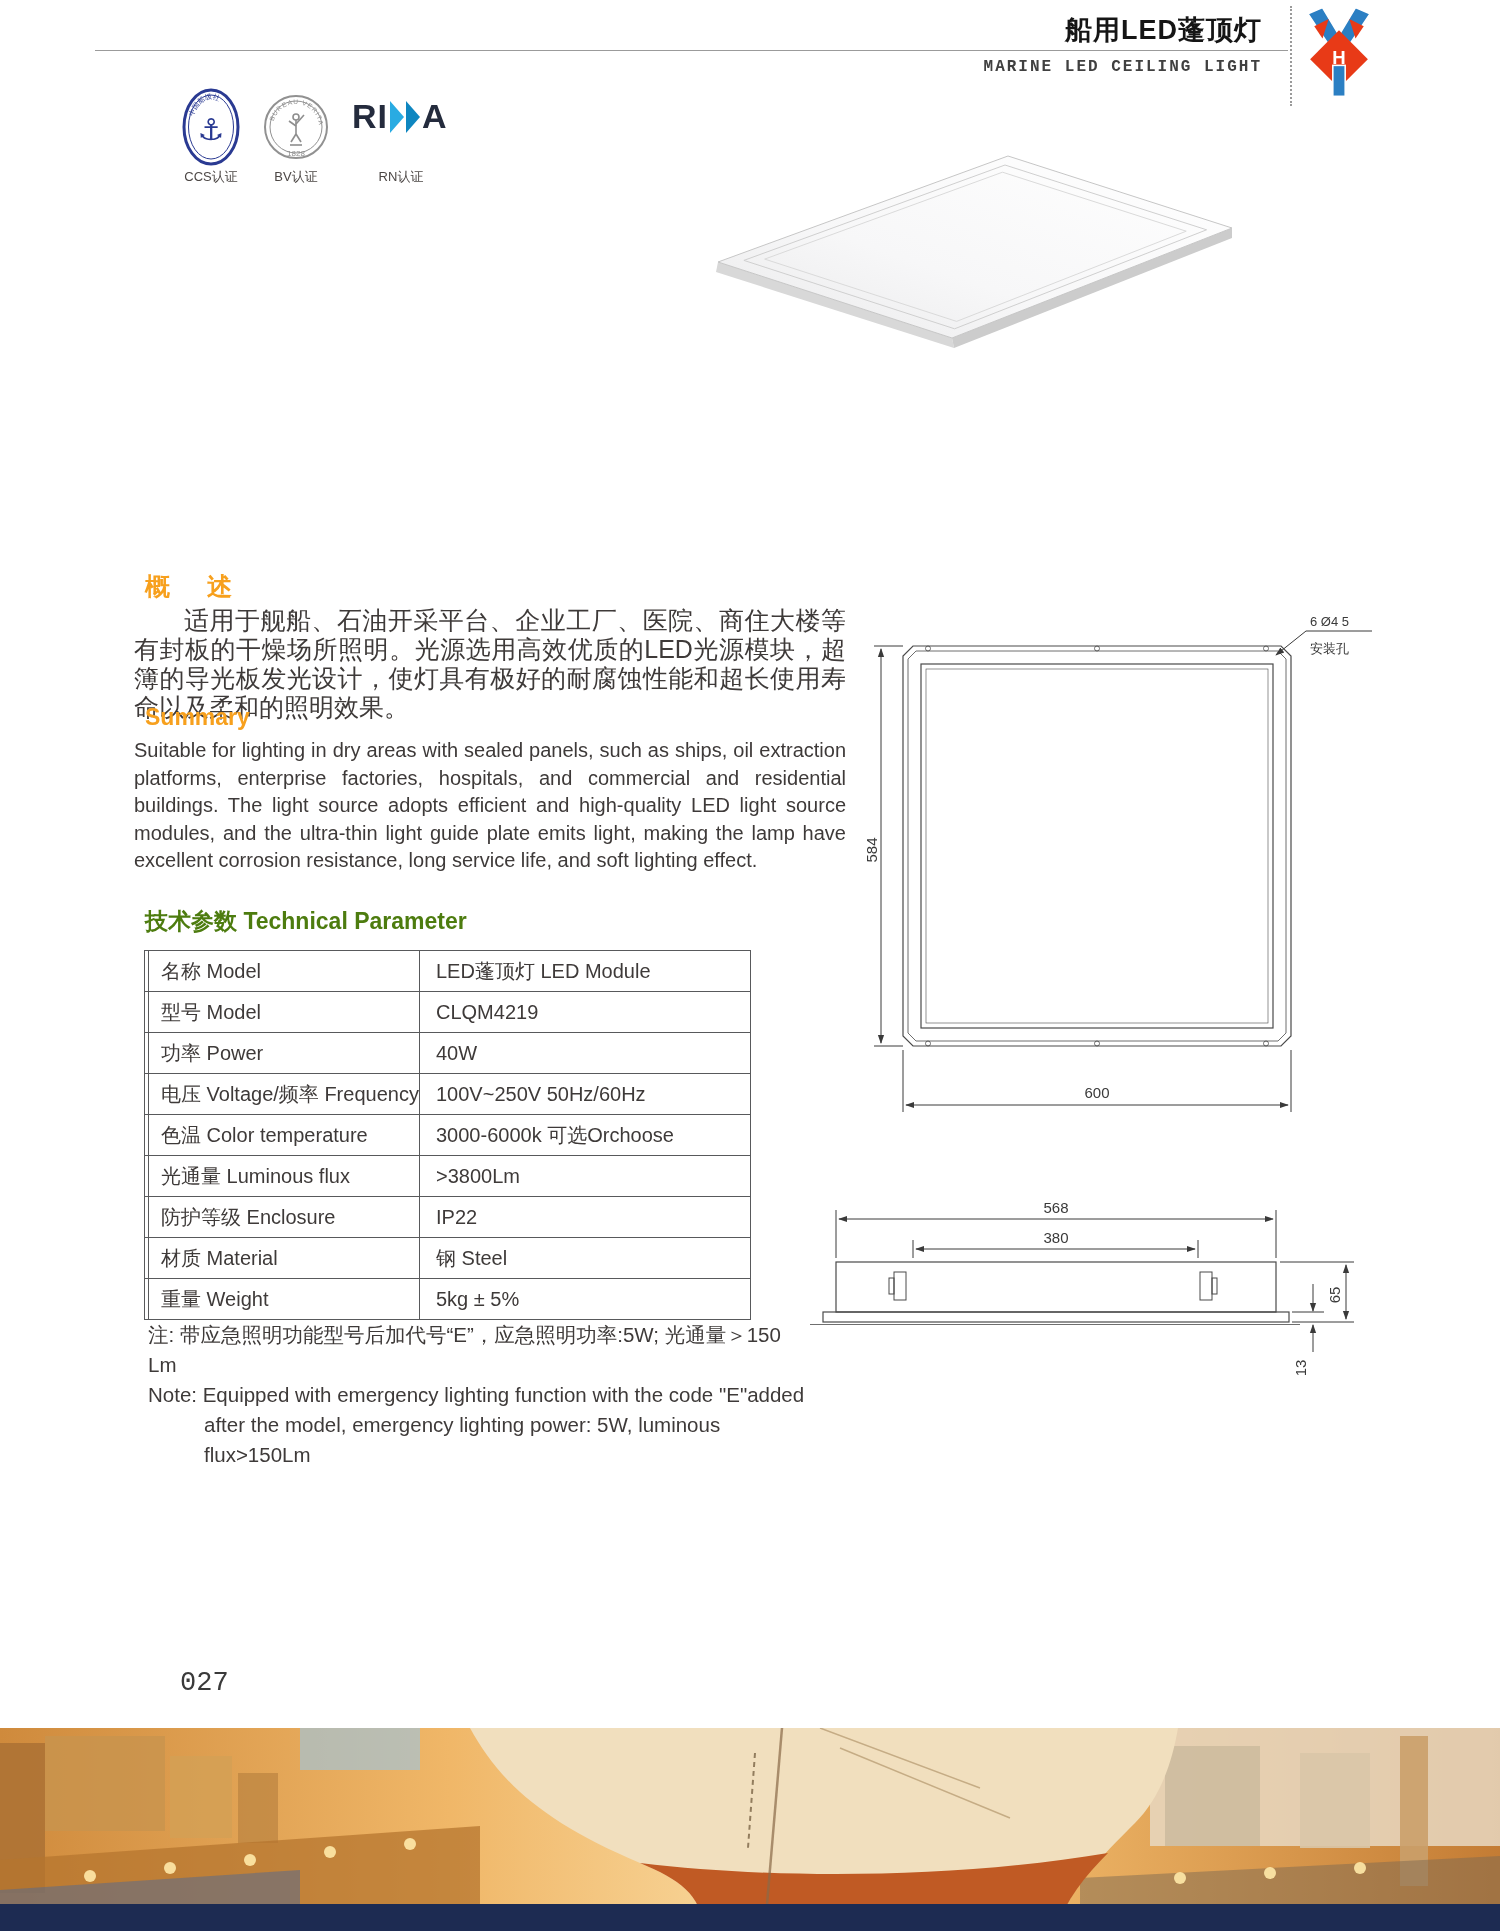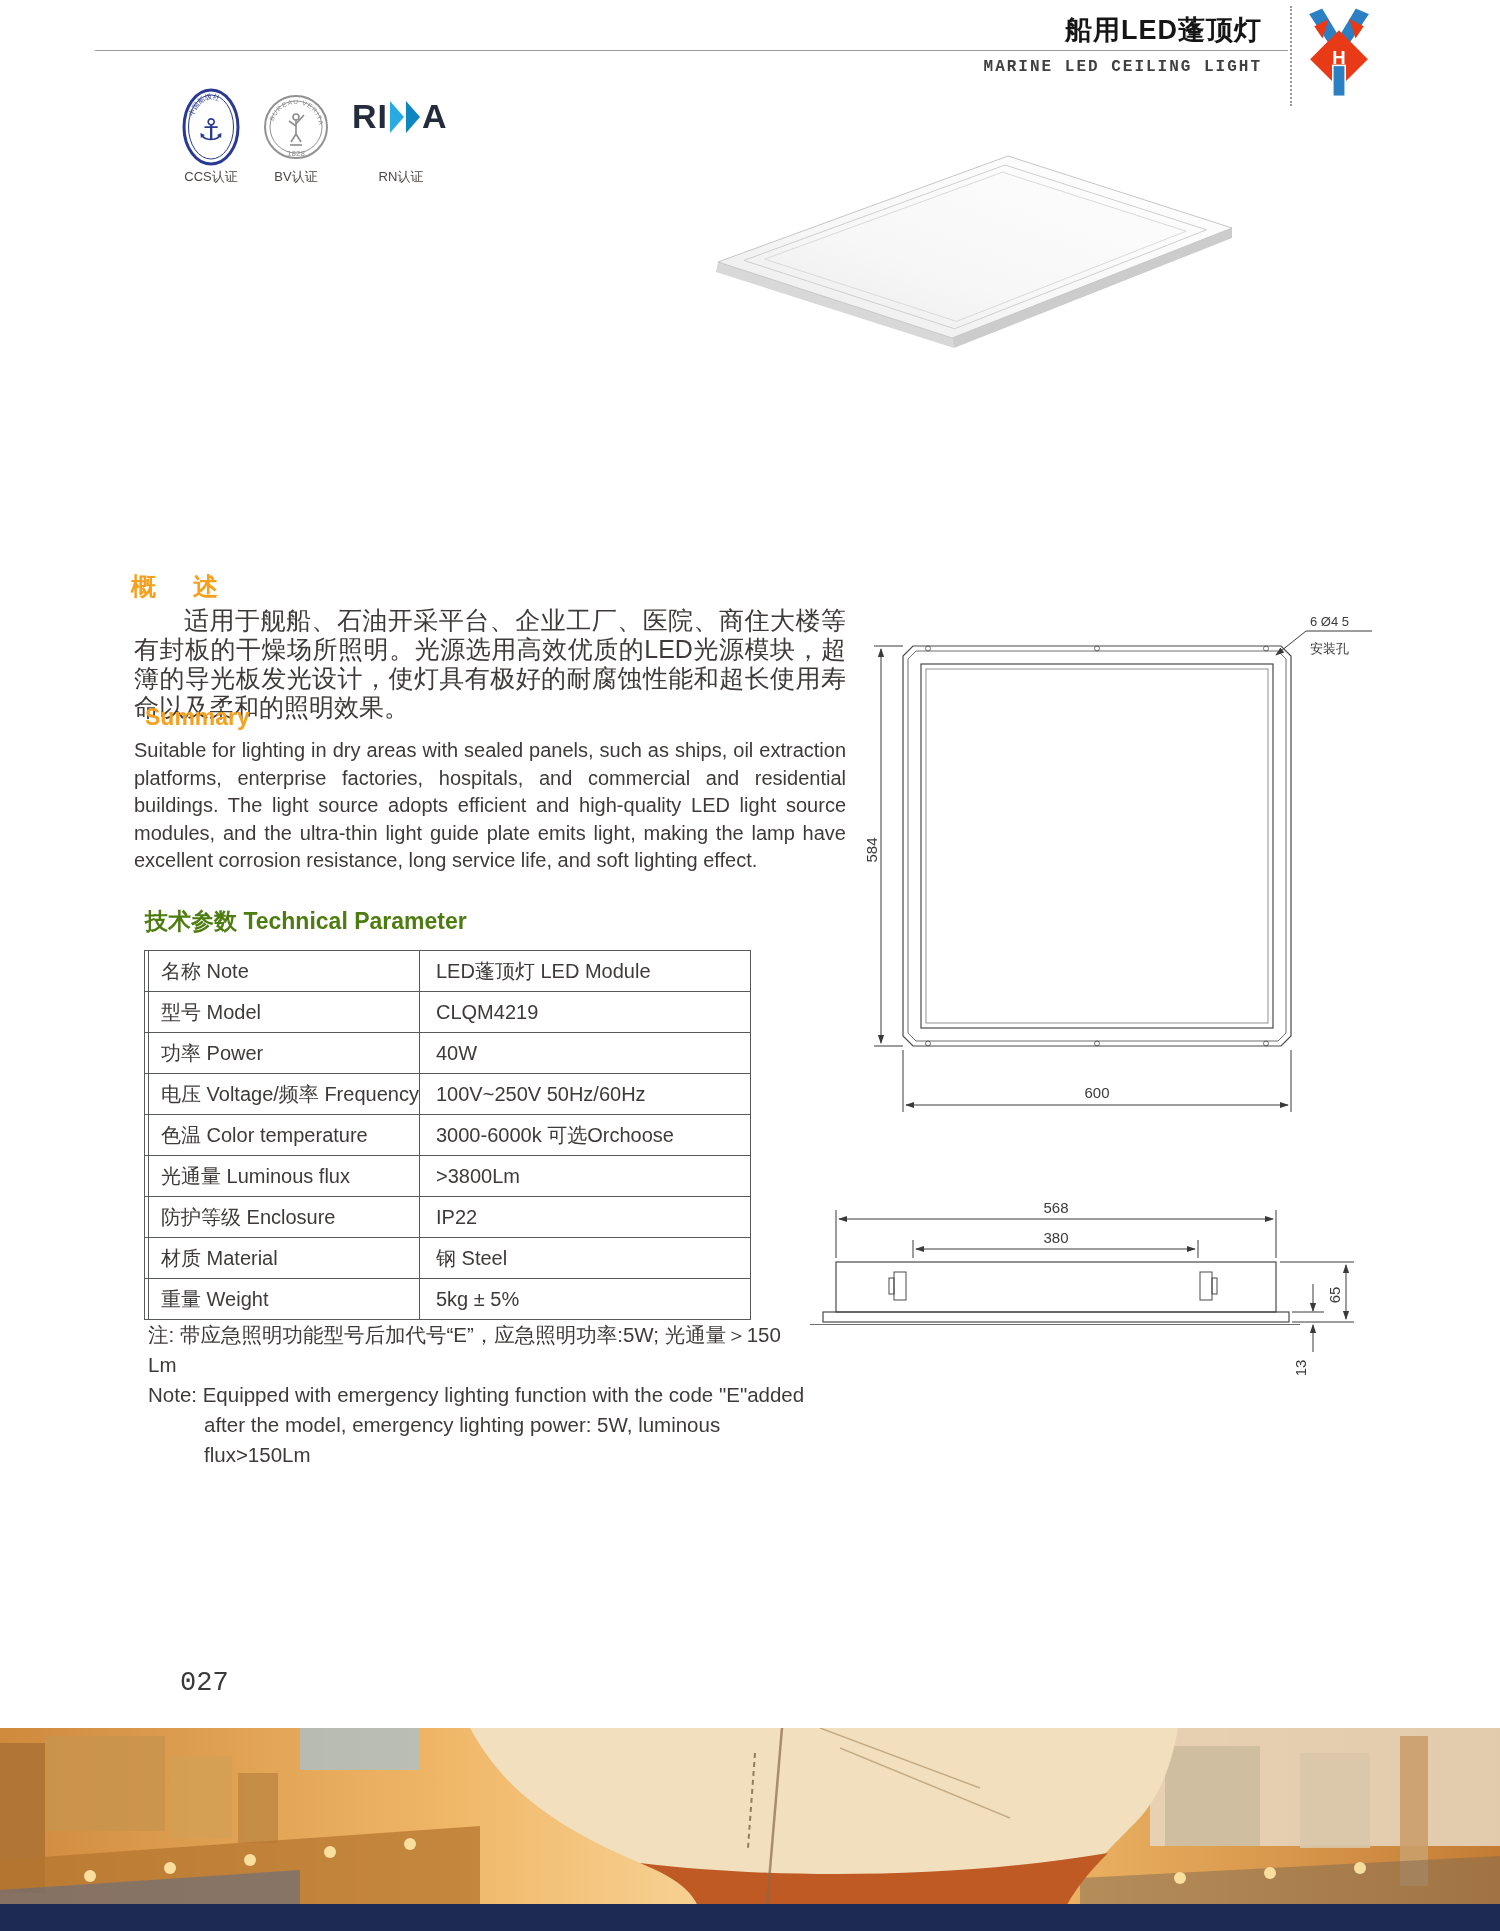--- a/index.html
+++ b/index.html
@@ -16,21 +16,21 @@
     font-size:16px;font-weight:bold;color:#404040;letter-spacing:2px;}
   .header-dotted{position:absolute;left:1290px;top:6px;height:100px;width:0;border-left:2px dotted #9a9a9a;}
   .brand-logo{position:absolute;left:1306px;top:5px;}
   
   .cert-icon{position:absolute;}
   .cert-label{position:absolute;top:168px;font-size:13px;color:#4c4745;text-align:center;}
   .rina-wrap{position:absolute;left:352px;top:97px;display:flex;align-items:center;}
   .rina-txt{font-size:34px;font-weight:bold;color:#242b3d;letter-spacing:1px;
     font-family:"Liberation Sans","DejaVu Sans",sans-serif;}
   
-  .sec-heading-cn{position:absolute;left:131px;top:570px;font-size:25px;font-weight:bold;color:#f7a01d;letter-spacing:6px;}
+  .sec-heading-cn{position:absolute;left:145px;top:570px;font-size:25px;font-weight:bold;color:#f7a01d;letter-spacing:6px;}
   .para-cn{position:absolute;left:134px;top:606px;width:712px;font-size:25px;line-height:29px;
     text-align:justify;color:#3e3a39;text-indent:2em;}
   .sec-heading-en{position:absolute;left:145px;top:704px;font-size:23px;font-weight:bold;color:#f7a01d;}
   .para-en{position:absolute;left:134px;top:737px;width:712px;font-size:20px;line-height:27.5px;
     text-align:justify;color:#3e3a39;}
   .tech-heading{position:absolute;left:145px;top:906px;font-size:23px;font-weight:bold;color:#4d7c0f;}
   
   .spec-table{position:absolute;left:144px;top:950px;width:605px;border:1px solid #58595b;background:#fff;}
   .spec-table::before{content:"";position:absolute;left:3px;top:0;bottom:0;width:1px;background:#58595b;}
   .spec-row{display:flex;height:40px;border-top:1px solid #58595b;}
@@ -129,21 +129,21 @@
 
   <div class="sec-heading-cn">概　述</div>
   <div class="para-cn">适用于舰船、石油开采平台、企业工厂、医院、商住大楼等有封板的干燥场所照明。光源选用高效优质的LED光源模块，超簿的导光板发光设计，使灯具有极好的耐腐蚀性能和超长使用寿命以及柔和的照明效果。</div>
   <div class="sec-heading-en">Summary</div>
   <div class="para-en">Suitable for lighting in dry areas with sealed panels, such as ships, oil extraction platforms, enterprise factories, hospitals, and commercial and residential buildings. The light source adopts efficient and high-quality LED light source modules, and the ultra-thin light guide plate emits light, making the lamp have excellent corrosion resistance, long service life, and soft lighting effect.</div>
 
   <div class="tech-heading">技术参数 Technical Parameter</div>
 
   <div class="spec-table">
     <div class="spec-row">
-      <div class="spec-cell-label">名称 Note</div>
+      <div class="spec-cell-label">名称 Model</div>
       <div class="spec-cell-value">LED蓬顶灯  LED Module</div>
     </div>
     <div class="spec-row">
       <div class="spec-cell-label">型号 Model</div>
       <div class="spec-cell-value">CLQM4219</div>
     </div>
     <div class="spec-row">
       <div class="spec-cell-label">功率 Power</div>
       <div class="spec-cell-value">40W</div>
     </div>

